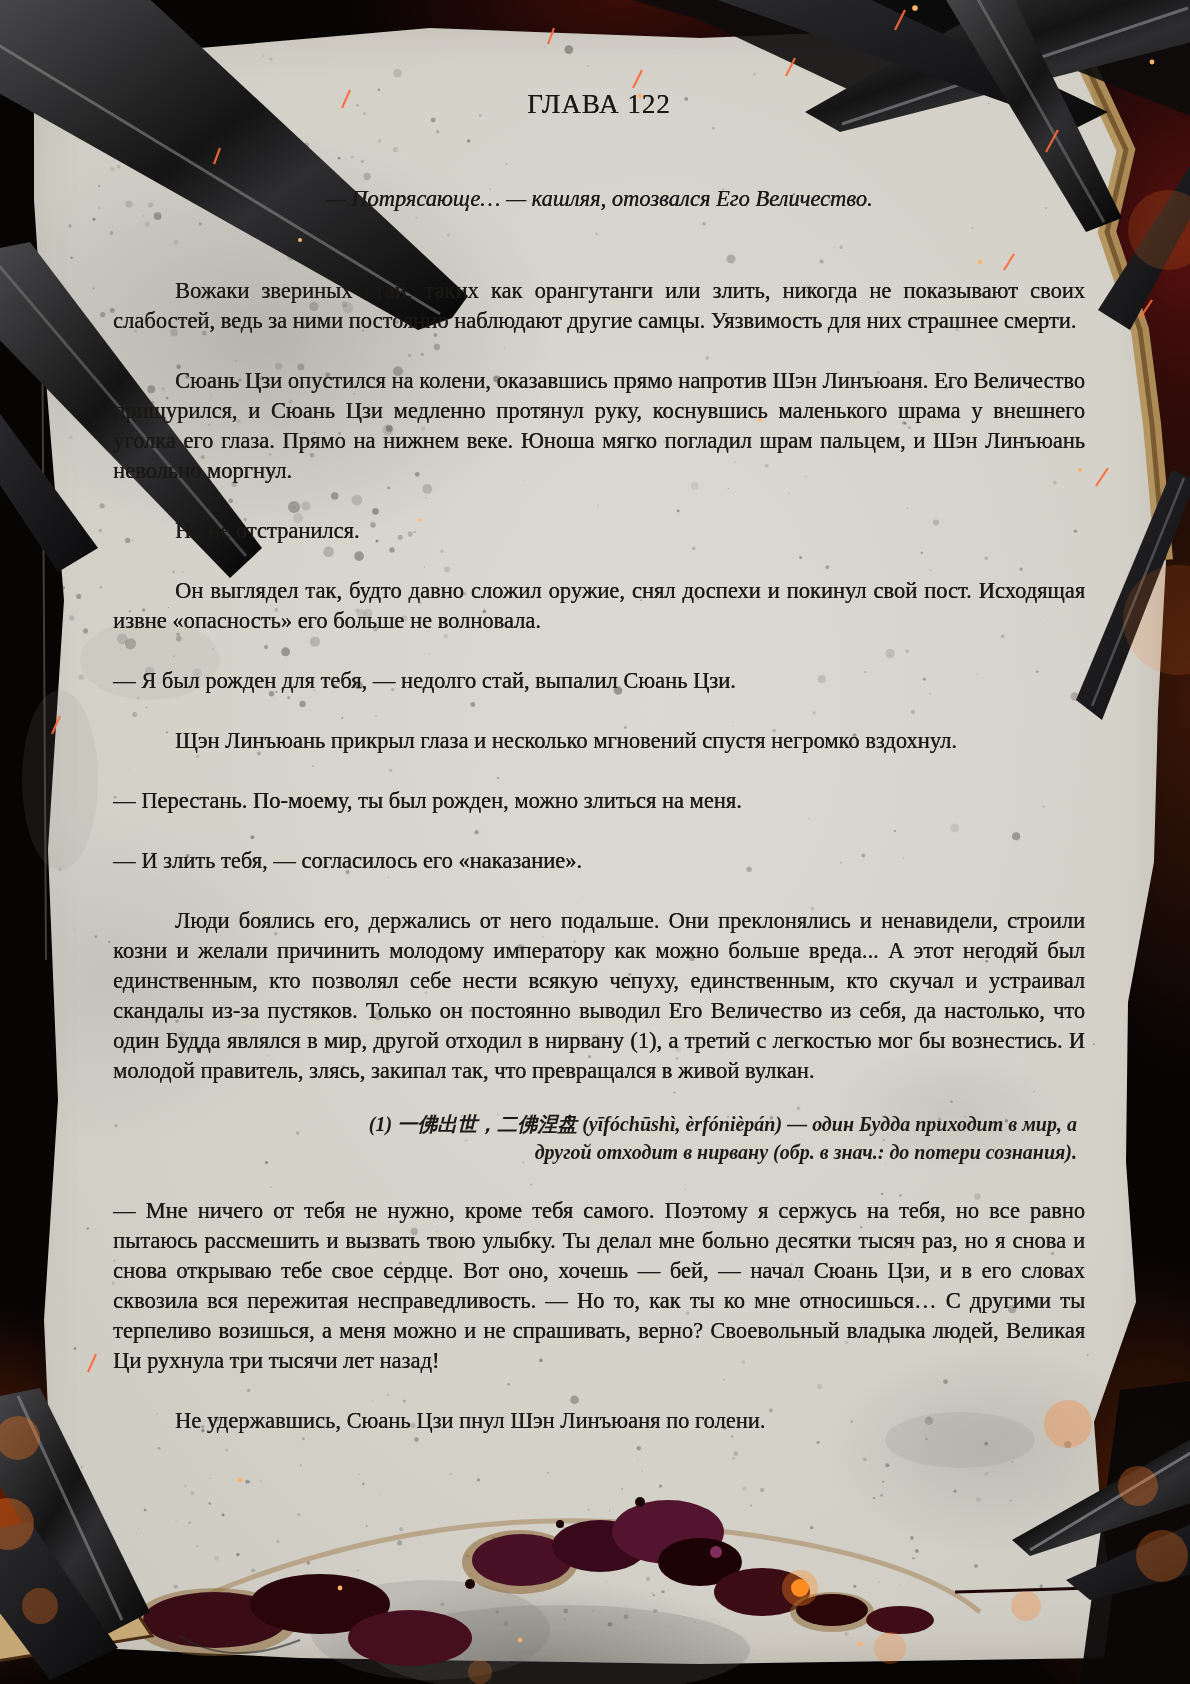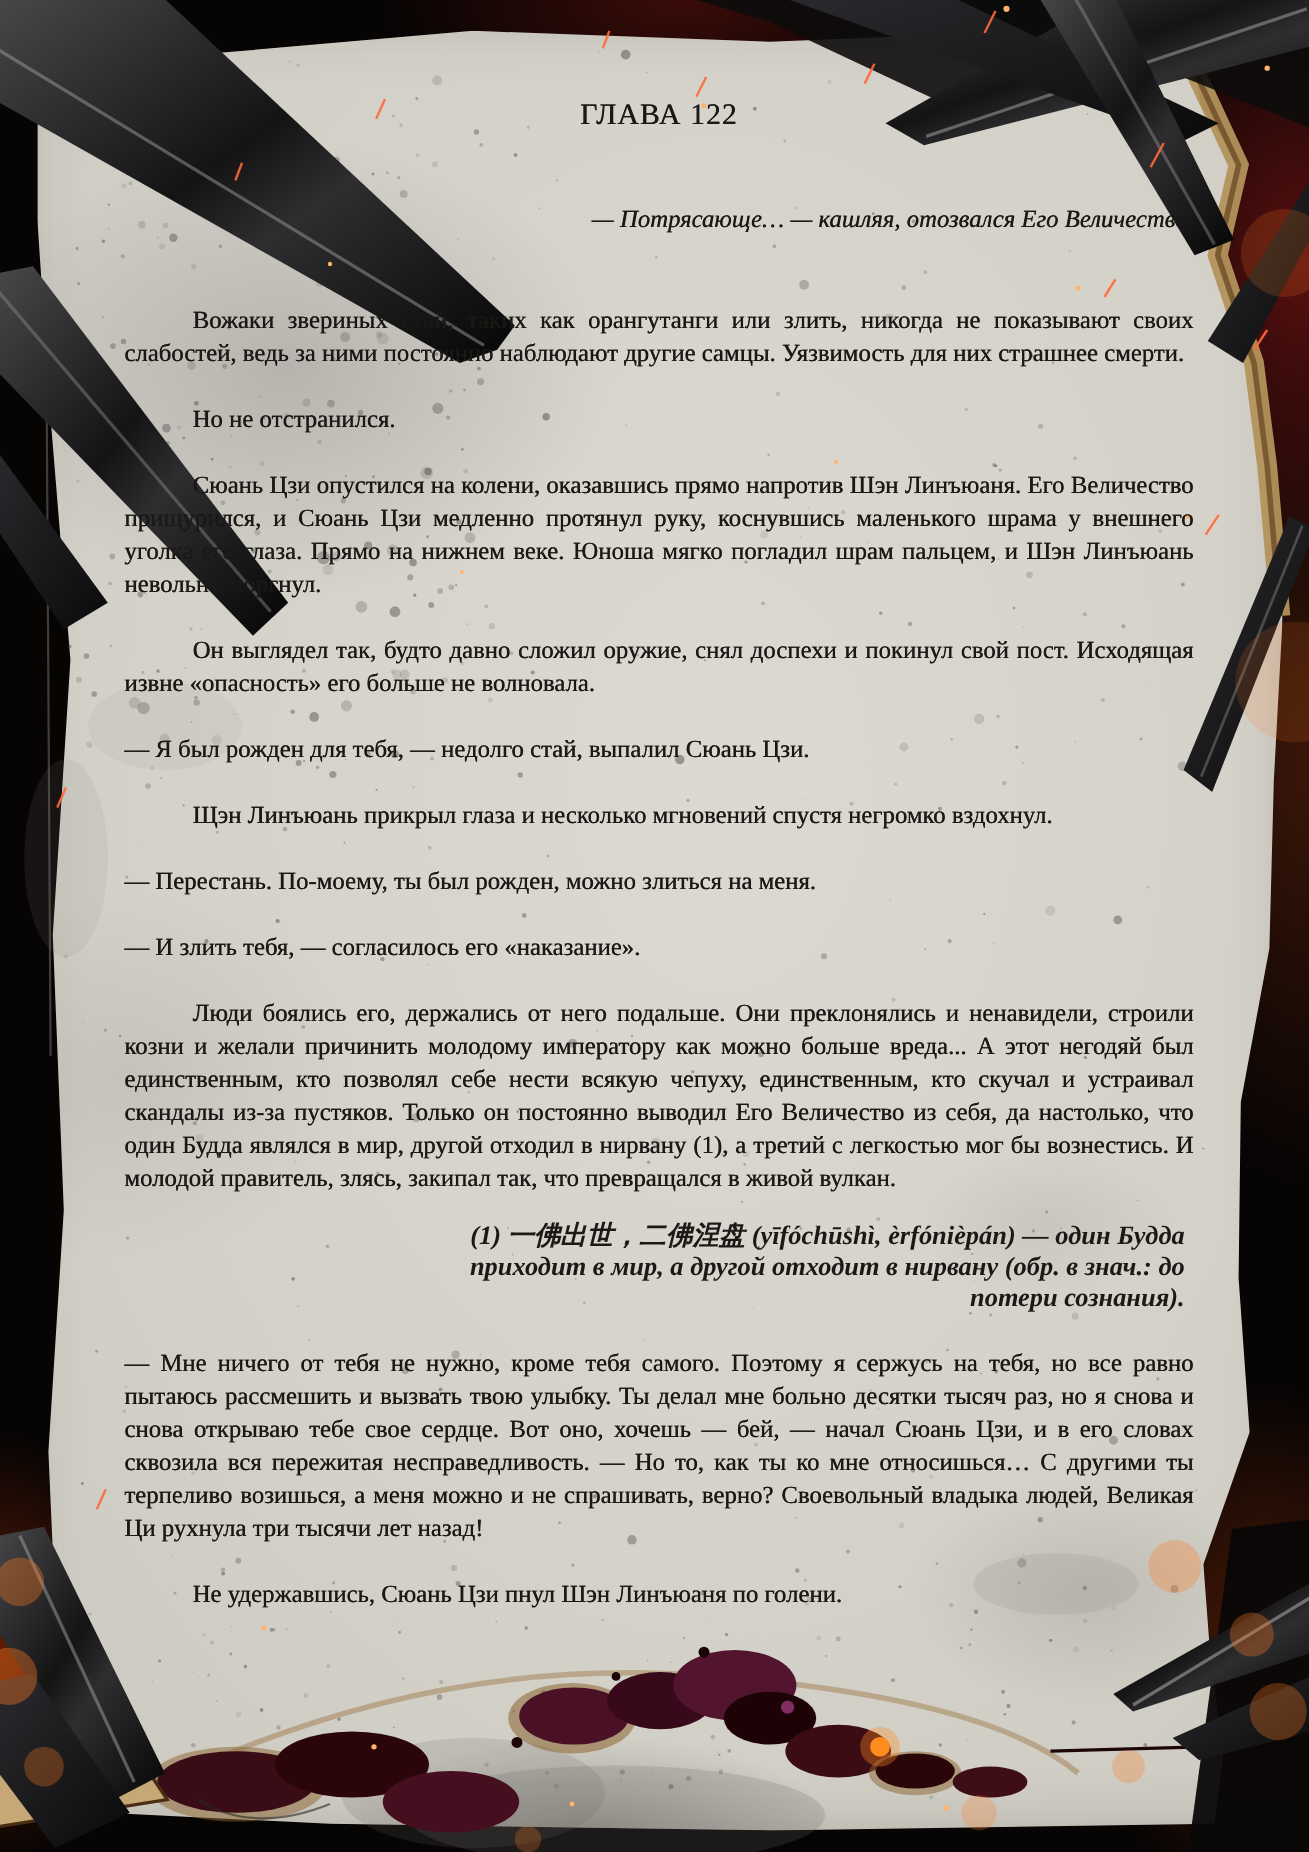--- a/index.html
+++ b/index.html
@@ -35,26 +35,26 @@
   .text-block{
     position:absolute;left:113px;top:86px;width:972px;
     color:#1b1916;font-size:22.5px;line-height:30px;
     text-shadow:0.35px 0 currentColor;
   }
   .title{
     font-size:27px;line-height:36px;font-weight:400;text-align:center;
     letter-spacing:1px;margin:0 0 62px 0;
   }
   .text-block p{margin:30px 0 0 0;}
-  .p-center-i{font-style:italic;text-align:right;margin:0 0 0 0 !important;}
+  .p-center-i{font-style:italic;text-align:center;margin:0 0 0 0 !important;}
   .p-ind{text-indent:62px;text-align:justify;}
   .p-dash{text-indent:0;text-align:justify;}
   .p-first{margin-top:62px !important;}
   .p-note{
-    font-size:24px;line-height:28px;font-style:italic;font-weight:700;
+    font-size:20px;line-height:28px;font-style:italic;font-weight:700;
     text-align:right;padding:0 8px 0 230px;margin-top:24px !important;
     text-shadow:none;
   }
 </style>
 </head>
 <body>
 
 <div class="stage" style="color: rgb(27, 25, 22);">
 
   <div class="paper"></div>
@@ -752,22 +752,22 @@
       <circle cx="480" cy="1672" r="12" opacity="0.25"></circle>
         <circle cx="1168" cy="230" r="40" opacity="0.18"></circle>
       <circle cx="1178" cy="620" r="55" opacity="0.15"></circle>
     </g>
   </svg>
 
   <div class="text-block">
     <h1 class="title">ГЛАВА 122</h1>
     <p class="p-center-i">— Потрясающе… — кашляя, отозвался Его Величество.</p>
     <p class="p-ind p-first">Вожаки звериных стай, таких как орангутанги или злить, никогда не показывают своих слабостей, ведь за ними постоянно наблюдают другие самцы. Уязвимость для них страшнее смерти.</p>
+    <p class="p-ind">Сюань Цзи опустился на колени, оказавшись прямо напротив Шэн Линъюаня. Его Величество прищурился, и Сюань Цзи медленно протянул руку, коснувшись маленького шрама у внешнего уголка его глаза. Прямо на нижнем веке. Юноша мягко погладил шрам пальцем, и Шэн Линъюань невольно моргнул.</p>
     <p class="p-ind">Но не отстранился.</p>
-    <p class="p-ind">Сюань Цзи опустился на колени, оказавшись прямо напротив Шэн Линъюаня. Его Величество прищурился, и Сюань Цзи медленно протянул руку, коснувшись маленького шрама у внешнего уголка его глаза. Прямо на нижнем веке. Юноша мягко погладил шрам пальцем, и Шэн Линъюань невольно моргнул.</p>
     <p class="p-ind">Он выглядел так, будто давно сложил оружие, снял доспехи и покинул свой пост. Исходящая извне «опасность» его больше не волновала.</p>
     <p class="p-dash">— Я был рожден для тебя, — недолго стай, выпалил Сюань Цзи.</p>
     <p class="p-ind">Щэн Линъюань прикрыл глаза и несколько мгновений спустя негромко вздохнул.</p>
     <p class="p-dash">— Перестань. По-моему, ты был рожден, можно злиться на меня.</p>
     <p class="p-dash">— И злить тебя, — согласилось его «наказание».</p>
     <p class="p-ind">Люди боялись его, держались от него подальше. Они преклонялись и ненавидели, строили козни и желали причинить молодому императору как можно больше вреда... А этот негодяй был единственным, кто позволял себе нести всякую чепуху, единственным, кто скучал и устраивал скандалы из-за пустяков. Только он постоянно выводил Его Величество из себя, да настолько, что один Будда являлся в мир, другой отходил в нирвану (1), а третий с легкостью мог бы вознестись. И молодой правитель, злясь, закипал так, что превращался в живой вулкан.</p>
     <p class="p-note">(1) 一佛出世，二佛涅盘 (yīfóchūshì, èrfónièpán) — один Будда приходит в мир, а другой отходит в нирвану (обр. в знач.: до потери сознания).</p>
     <p class="p-dash">— Мне ничего от тебя не нужно, кроме тебя самого. Поэтому я сержусь на тебя, но все равно пытаюсь рассмешить и вызвать твою улыбку. Ты делал мне больно десятки тысяч раз, но я снова и снова открываю тебе свое сердце. Вот оно, хочешь — бей, — начал Сюань Цзи, и в его словах сквозила вся пережитая несправедливость. — Но то, как ты ко мне относишься… С другими ты терпеливо возишься, а меня можно и не спрашивать, верно? Своевольный владыка людей, Великая Ци рухнула три тысячи лет назад!</p>
     <p class="p-ind">Не удержавшись, Сюань Цзи пнул Шэн Линъюаня по голени.</p>
   </div>

